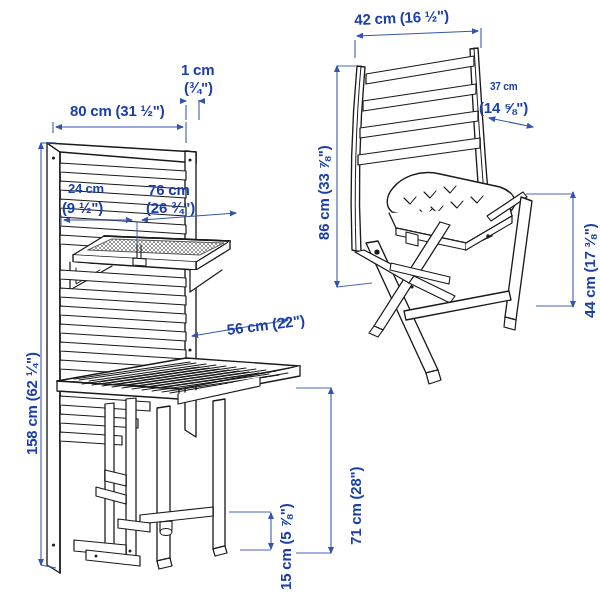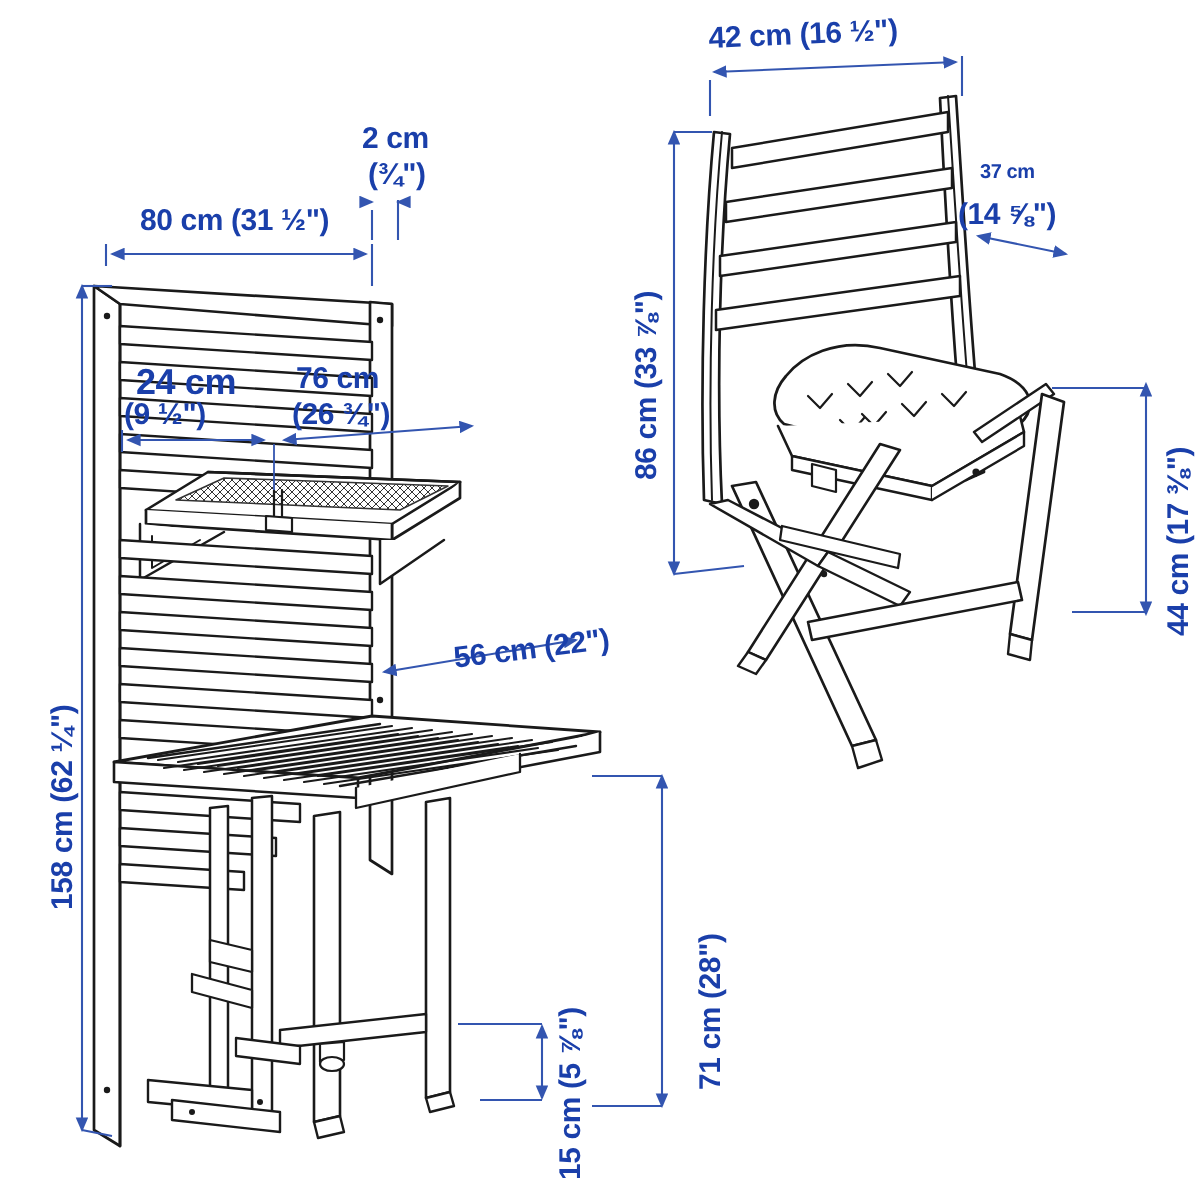--- a/index.html
+++ b/index.html
@@ -241,24 +241,24 @@
       <path d="M337,287 L372,283" stroke-width="0.9"></path>
 
       <path d="M573,192 L573,307" marker-start="url(#arrS)" marker-end="url(#arr)"></path>
       <path d="M526,194 L573,194" stroke-width="0.9"></path>
       <path d="M536,306 L573,306" stroke-width="0.9"></path>
     </g>
   </svg>
 
   <div class="dim-label" style="left:70px;  top:103px; font-size:15px;">80 cm (31 ½")</div>
 
-  <div class="dim-label" style="left:181px; top:62px;  font-size:15px;">2 cm</div>
+  <div class="dim-label" style="left:181px; top:62px;  font-size:15px;">1 cm</div>
   <div class="dim-label" style="left:184px; top:80px;  font-size:15px;">(¾")</div>
 
-  <div class="dim-label" style="left:68px;  top:182px; font-size:18px;">24 cm</div>
+  <div class="dim-label" style="left:68px;  top:182px; font-size:13px;">24 cm</div>
   <div class="dim-label" style="left:62px;  top:200px; font-size:15px;">(9 ½")</div>
 
   <div class="dim-label" style="left:148px; top:182px; font-size:15px;">76 cm</div>
   <div class="dim-label" style="left:146px; top:200px; font-size:15px;">(26 ¾")</div>
 
   <div class="dim-label vert" style="left:24px; top:455px; font-size:15px;">158 cm (62 ¼")</div>
 
   <div class="dim-label" style="left:226px; top:322px; font-size:15px; transform:rotate(-7deg); transform-origin:left top;">56 cm (22")</div>
 
   <div class="dim-label vert" style="left:278px; top:590px; font-size:15px;">15 cm (5 ⅞")</div>

